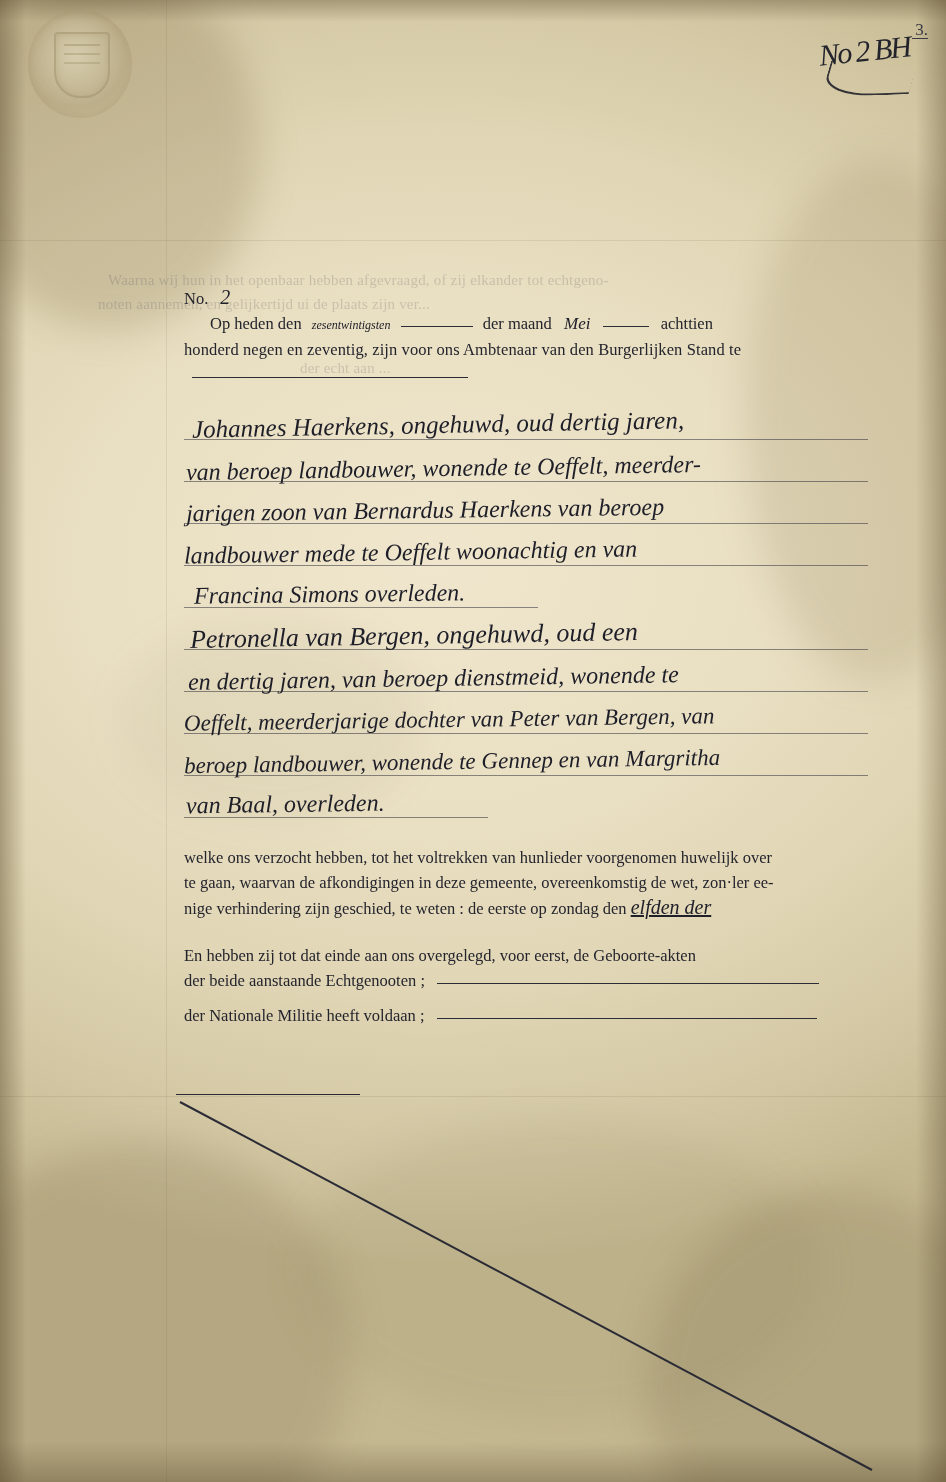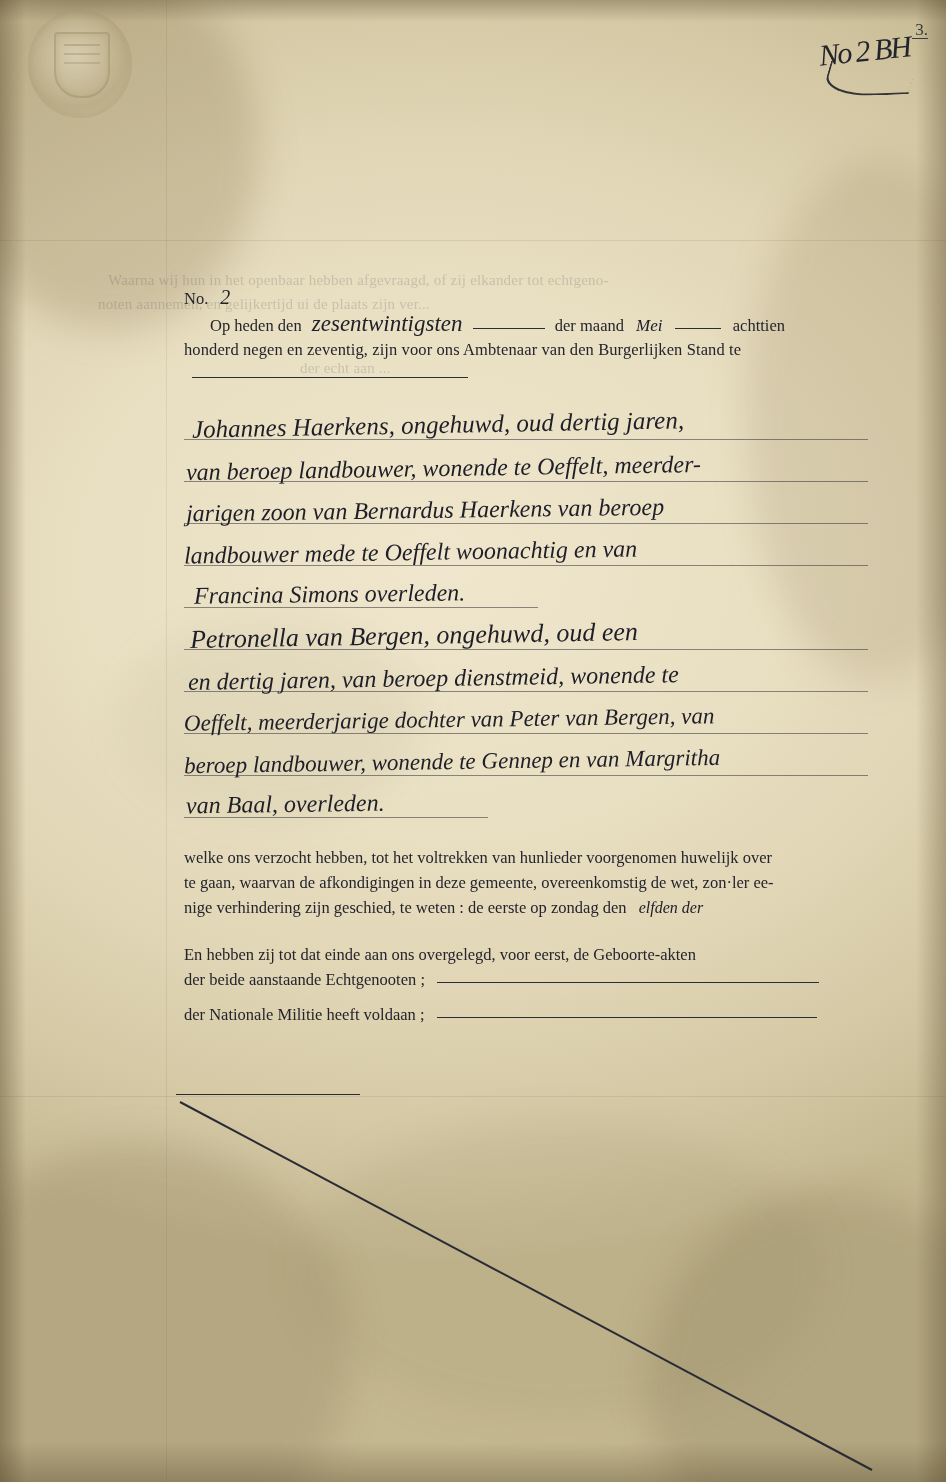--- a/index.html
+++ b/index.html
@@ -219,21 +219,21 @@
 
   <div class="body">
 
     <div class="no-line">
       <span class="printed no-label">No.</span><span class="hand no-val">2</span>
     </div>
 
     <div class="printed par1">
       <div style="position:relative; height:26px;">
         <span class="indent"></span><span>Op heden den</span>
-        <span class="hand" style="font-size:23px; margin:0 6px;">zesentwintigsten</span>
+        <span class="hand" style="font-size:12px; margin:0 6px;">zesentwintigsten</span>
         <span class="rule" style="width:72px;"></span>
         <span style="margin-left:6px;">der maand</span>
         <span class="hand" style="font-size:17px; margin:0 8px;">Mei</span>
         <span class="rule" style="width:46px;"></span>
         <span style="margin-left:8px;">achttien</span>
       </div>
       <div style="letter-spacing:.1px;">honderd negen en zeventig, zijn voor ons Ambtenaar van den Burgerlijken Stand te</div>
       <div style="position:relative;">
         <span class="rule" style="width:276px; margin-left:8px;"></span>
       </div>
@@ -263,21 +263,21 @@
       <div class="txt" style="left:0px; top:310px; font-size:23px; transform:rotate(-0.8deg);">Oeffelt, meerderjarige dochter van Peter van Bergen, van</div>
       <div class="txt" style="left:0px; top:352px; font-size:23px; transform:rotate(-0.9deg);">beroep landbouwer, wonende te Gennep en van Margritha</div>
       <div class="txt" style="left:2px; top:394px; font-size:24px; transform:rotate(-0.8deg);">van Baal, overleden.</div>
     </div>
 
     <div class="printed" style="margin-top:48px;">
       <div>welke ons verzocht hebben, tot het voltrekken van hunlieder voorgenomen huwelijk over</div>
       <div>te gaan, waarvan de afkondigingen in deze gemeente, overeenkomstig de wet, zon·ler ee-</div>
       <div style="position:relative;">
         <span>nige verhindering zijn geschied, te weten : de eerste op zondag den</span>
-        <span class="hand" style="font-size:16px; margin-left:8px;">elfden der</span>
+        <span class="hand" style="font-size:20px; margin-left:0;text-decoration:underline;">elfden der</span>
       </div>
     </div>
 
 
     <div class="printed" style="margin-top:22px;">
       <div><span class="indent"></span><span>En hebben zij tot dat einde aan ons overgelegd, voor eerst, de Geboorte-akten</span></div>
       <div style="position:relative;">
         <span>der beide aanstaande Echtgenooten ;</span>
         <span class="rule" style="width:382px; margin-left:8px;"></span>
       </div>

